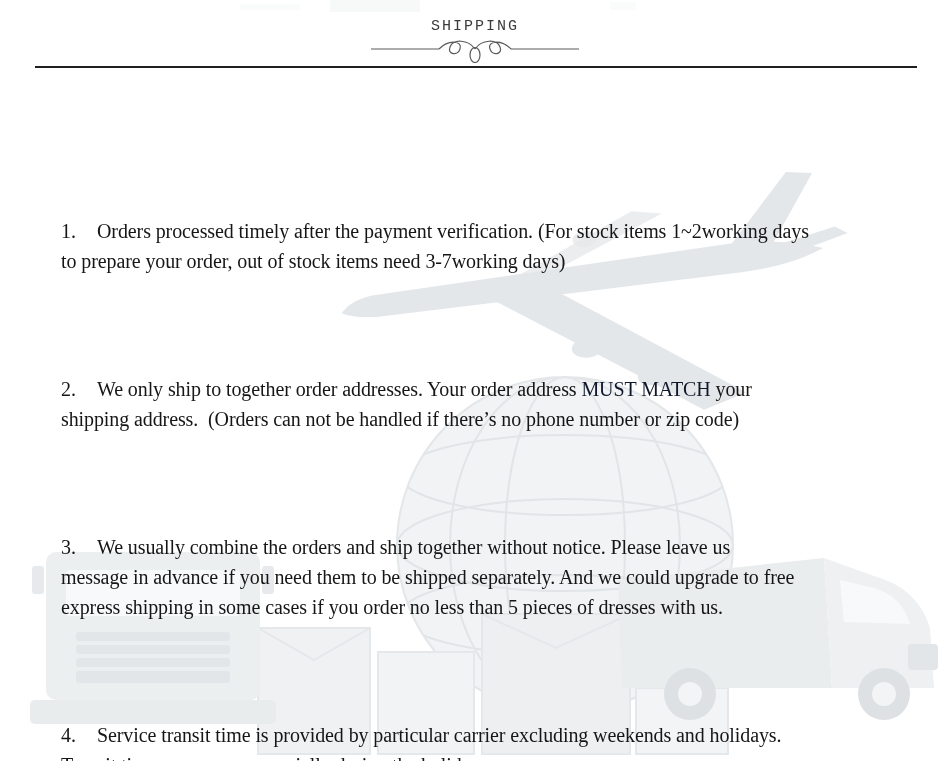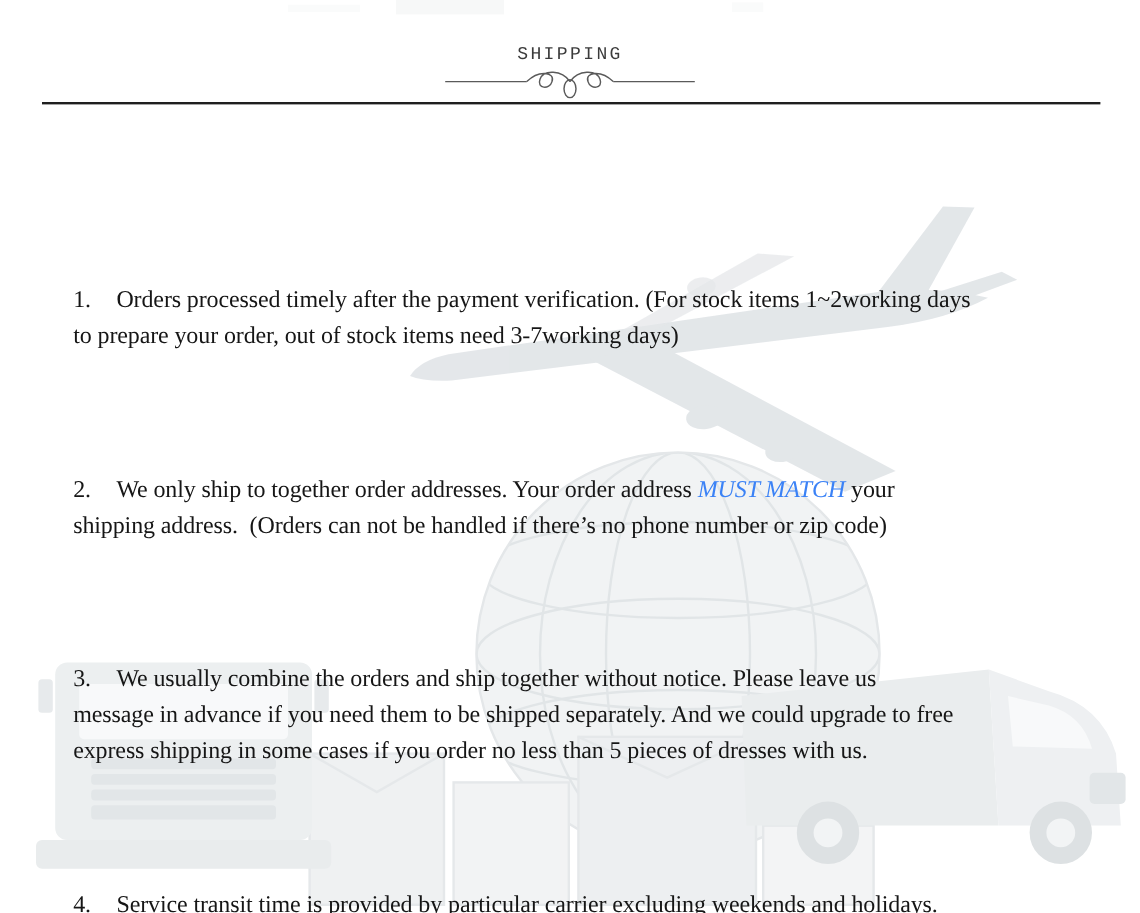--- a/index.html
+++ b/index.html
@@ -4,39 +4,39 @@
 <style>
   html,body { margin:0; padding:0; background:#ffffff; }
   .page {
     position:relative; width:950px; height:761px;
     background:#ffffff; overflow:hidden;
     font-family:"Liberation Serif", serif;
   }
   .watermark-layer { position:absolute; left:0; top:0; width:950px; height:761px; z-index:0; }
   .content { position:absolute; left:0; top:0; width:950px; z-index:1; }
 
-  .header { padding-top:36px; text-align:center; }
+  .header { padding-top:16px; text-align:center; }
   .section-title {
     display:inline-block;
     font-family:"Liberation Mono", monospace;
     font-size:15px; line-height:18px; letter-spacing:2px;
     color:#3b3b3b;
   }
   .flourish { display:block; margin:1px auto 0 auto; }
   .rule { height:0; border-top:2px solid #1f1f1f; margin:3px 33px 0 35px; }
 
   .body {
     padding:54px 25px 0 57px;
     font-size:20px; line-height:30px; color:#161616;
     white-space:pre-wrap;
     letter-spacing:-0.1px;
   }
   .item { margin:4px; }
   .num { display:inline-block; min-width:36px; }
-  .red { color:#3b82f6;font-style:italic; }
+  .red { color:#0f172a; }
 </style>
 </head>
 <body>
 
 <div class="page">
 
   <svg class="watermark-layer" width="950" height="761" viewBox="0 0 950 761" xmlns="http://www.w3.org/2000/svg">
     <defs>
       <clipPath id="gclip">
           <circle cx="565" cy="545" r="168"></circle>

